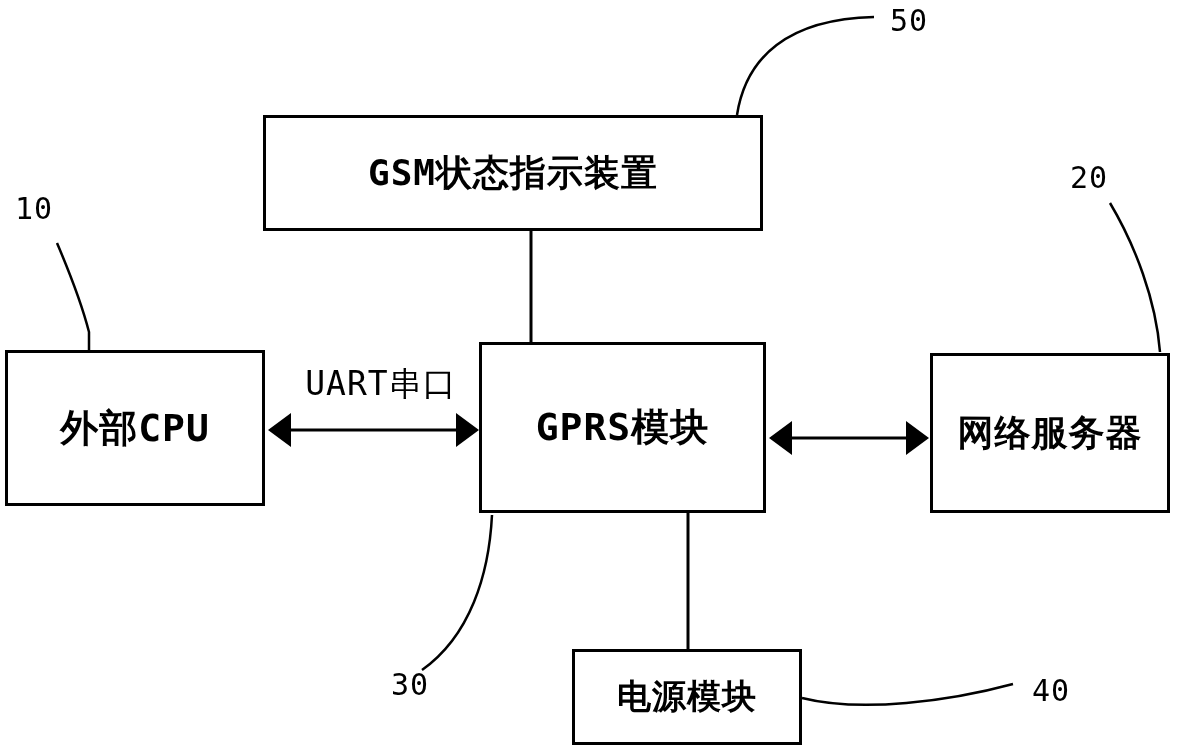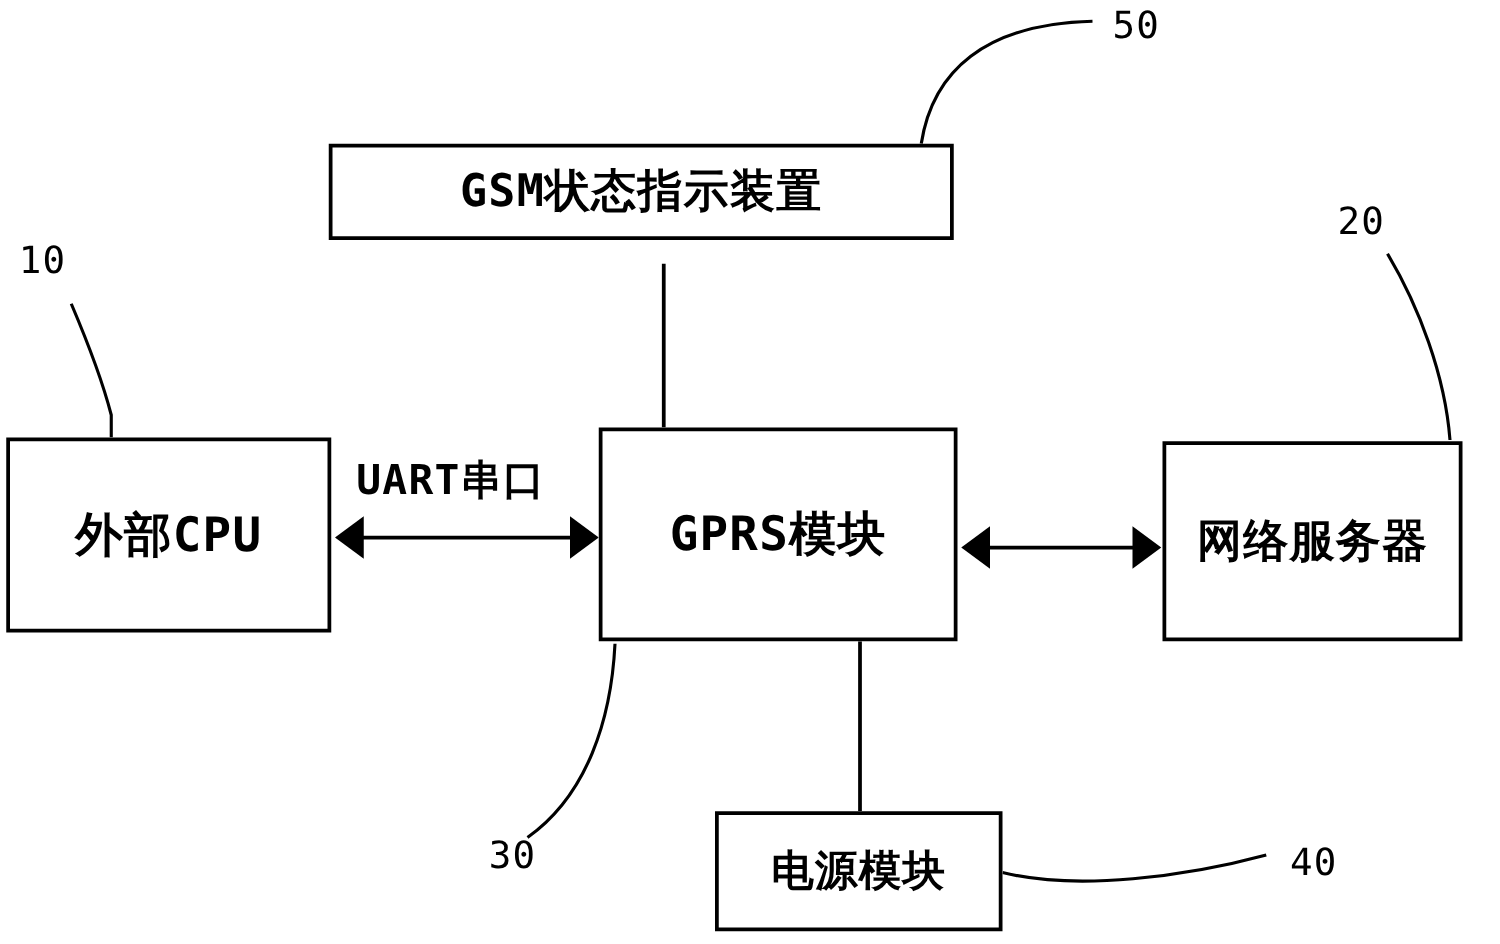--- a/index.html
+++ b/index.html
@@ -29,21 +29,21 @@
     border: 3px solid #000000;
     background: #ffffff;
     display: flex;
     align-items: center;
     justify-content: center;
     font-size: 36px;
     font-weight: 600;
     letter-spacing: 1px;
     white-space: nowrap;
   }
-  .node-gsm    { left: 263px; top: 115px; width: 500px; height: 77px; }
+  .node-gsm    { left: 263px; top: 115px; width: 500px; height: 116px; }
   .node-cpu    { left: 5px;   top: 350px; width: 260px; height: 156px; font-size: 38px; }
   .node-gprs   { left: 479px; top: 342px; width: 287px; height: 171px; font-size: 38px; }
   .node-server { left: 930px; top: 353px; width: 240px; height: 160px; }
   .node-power  { left: 572px; top: 649px; width: 230px; height: 96px; font-size: 34px; font-family: Liberation Mono, monospace; }
   .ref-num {
     position: absolute;
     font-size: 30px;
     font-weight: normal;
     letter-spacing: 1px;
     line-height: 1;
@@ -51,22 +51,23 @@
   .ref-10 { left: 15px;   top: 194px; }
   .ref-20 { left: 1070px; top: 163px; }
   .ref-30 { left: 365px;  top: 670px; margin-left: 26px; }
   .ref-40 { left: 1032px; top: 676px; }
   .ref-50 { left: 890px;  top: 6px; }
   .edge-label {
     position: absolute;
     left: 285px;
     top: 362px;
     width: 192px;
+    text-align: center;
     font-size: 33px;
-    font-weight: 700;
+    font-weight: 400;
     letter-spacing: 1px;
     white-space: nowrap;
   }
 </style>
 </head>
 <body>
 
 <div class="canvas">
 
   <svg class="wires" viewBox="0 0 1200 755" xmlns="http://www.w3.org/2000/svg">

